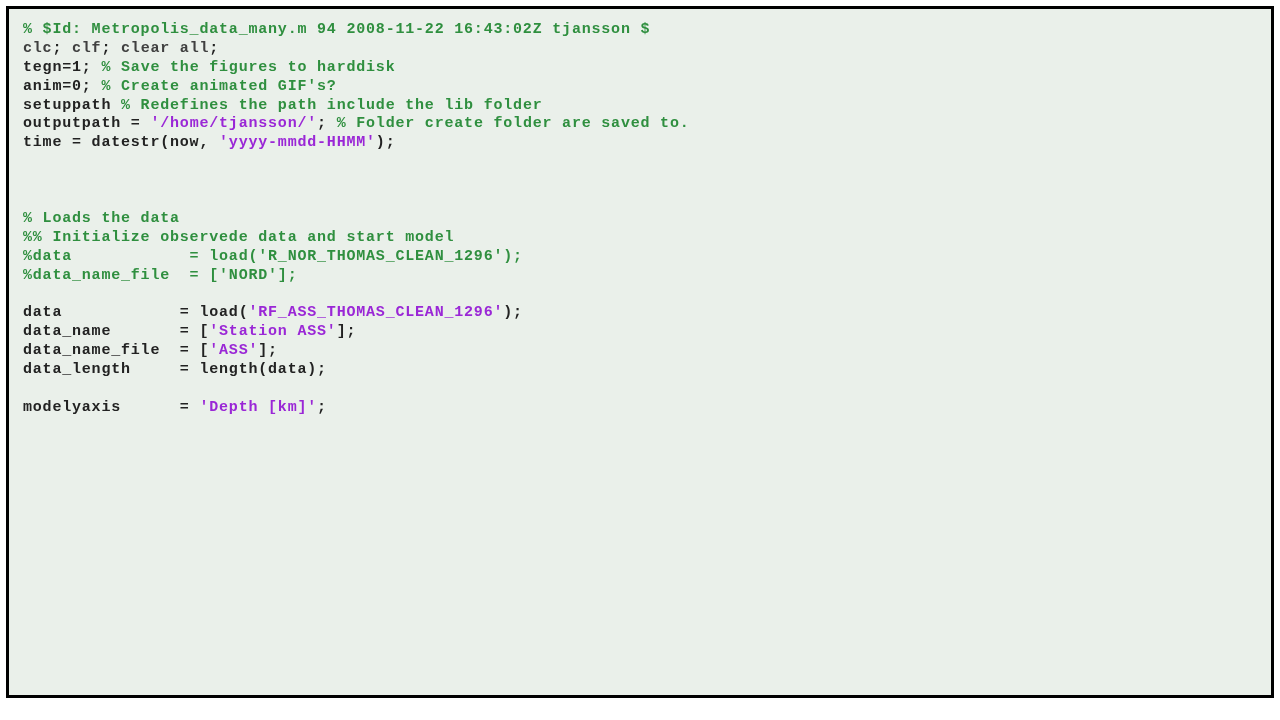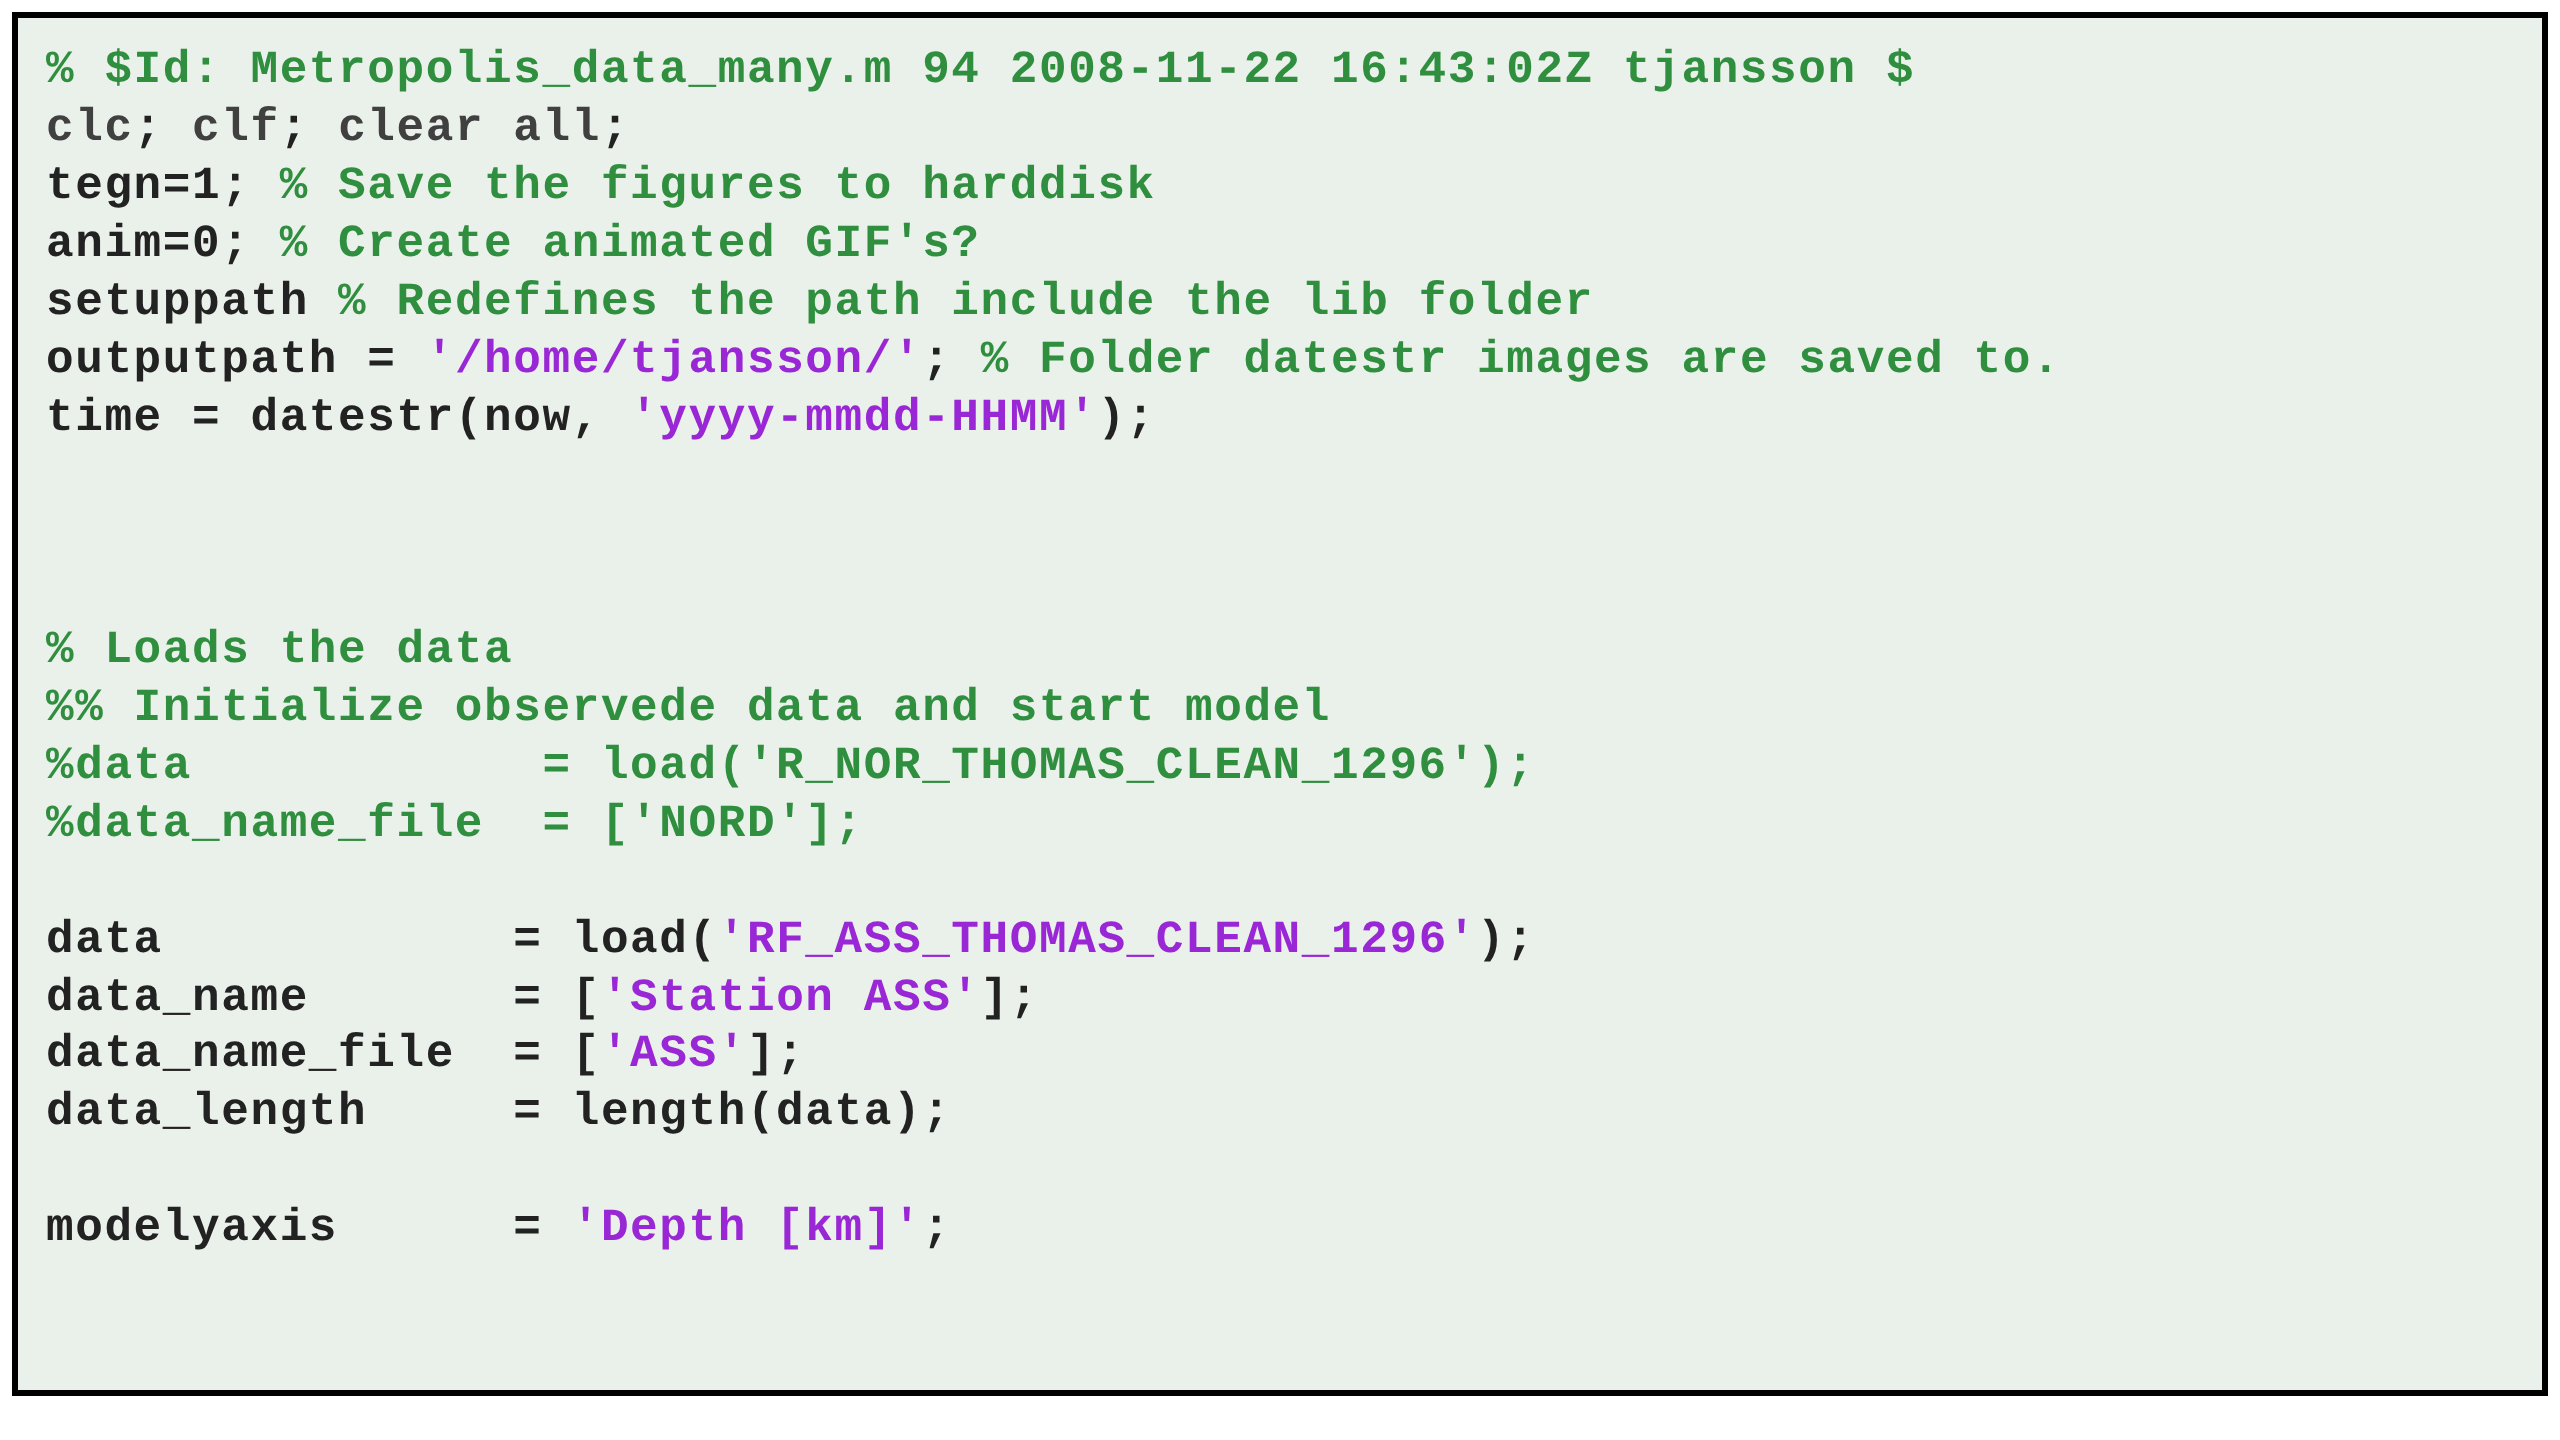--- a/index.html
+++ b/index.html
@@ -9,21 +9,21 @@
     width: 1280px;
     height: 720px;
     overflow: hidden;
   }
   .code-frame {
     border: 3px solid #000;
     margin: 6px;
     padding: 12px 14px;
     background: #eaf0ea;
     font-family: "Courier New", Courier, monospace;
-    font-size: 23px;
+    font-size: 15px;
     line-height: 1.26;
     letter-spacing: 0.8px;
     height: 692px;
     box-sizing: border-box;
     overflow: hidden;
   }
   .line {
     white-space: pre;
     font-weight: 600;
     color: #222;
@@ -42,21 +42,21 @@
   <div class="line"><span class="c">% $Id: Metropolis_data_many.m 94 2008-11-22 16:43:02Z tjansson $</span></div>
 
   <div class="line"><span class="k">clc</span><span class="n">; </span><span class="k">clf</span><span class="n">; </span><span class="k">clear all</span><span class="n">;</span></div>
 
   <div class="line"><span class="n">tegn=1; </span><span class="c">% Save the figures to harddisk</span></div>
 
   <div class="line"><span class="n">anim=0; </span><span class="c">% Create animated GIF's?</span></div>
 
   <div class="line"><span class="n">setuppath </span><span class="c">% Redefines the path include the lib folder</span></div>
 
-  <div class="line"><span class="n">outputpath = </span><span class="s">'/home/tjansson/'</span><span class="n">; </span><span class="c">% Folder datestr images are saved to.</span></div>
+  <div class="line"><span class="n">outputpath = </span><span class="s">'/home/tjansson/'</span><span class="n">; </span><span class="c">% Folder create folder are saved to.</span></div>
 
   <div class="line"><span class="n">time = datestr(now, </span><span class="s">'yyyy-mmdd-HHMM'</span><span class="n">);</span></div>
 
   <div class="blank"></div>
   <div class="blank"></div>
   <div class="blank"></div>
 
   <div class="line"><span class="c">% Loads the data</span></div>
 
   <div class="line"><span class="c">%% Initialize observede data and start model</span></div>

